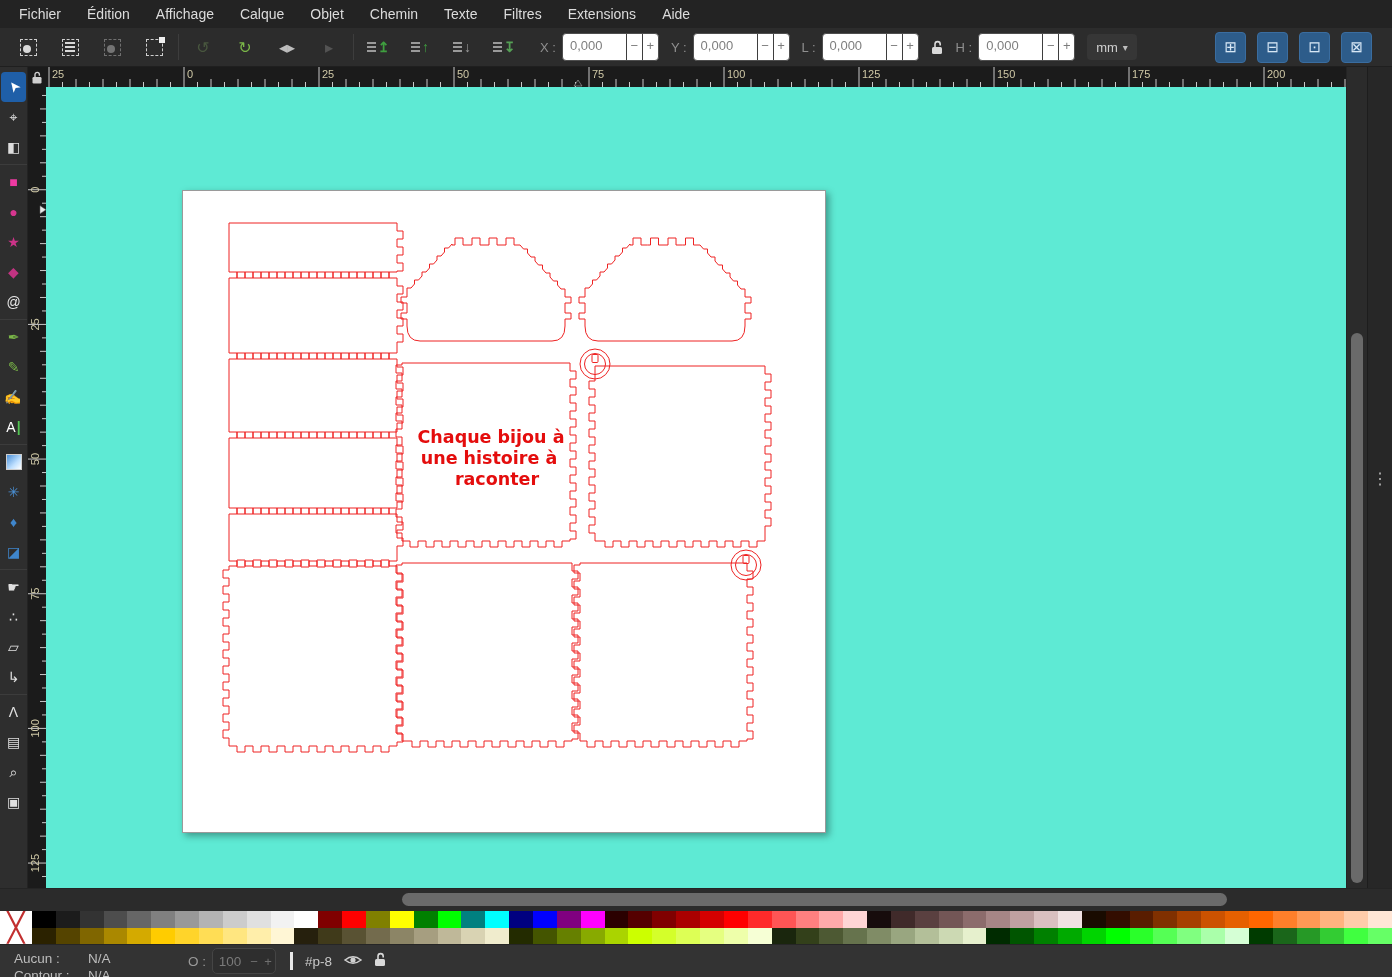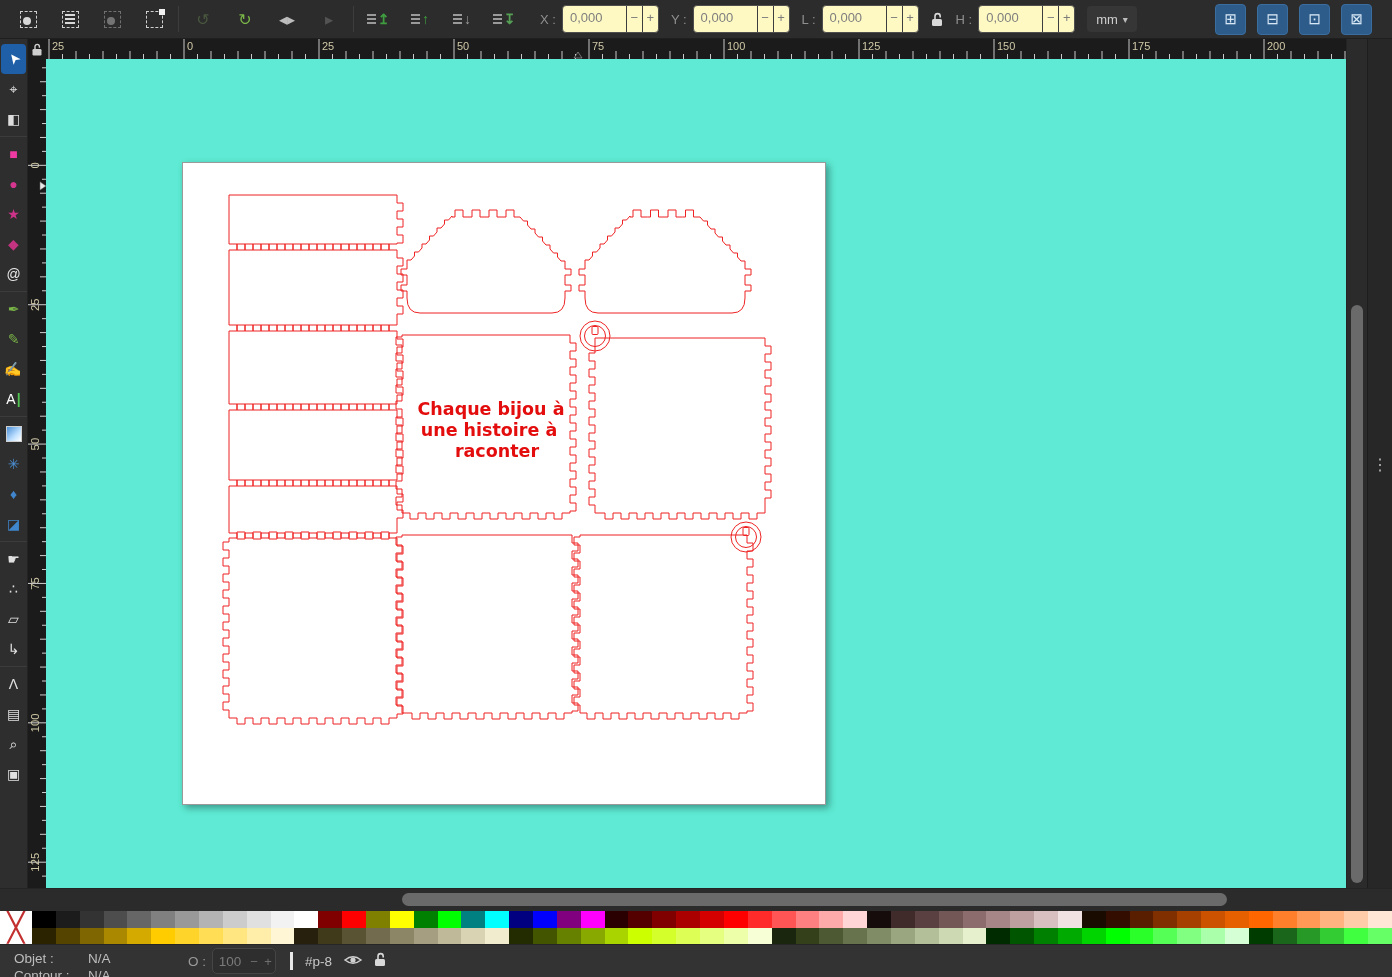--- a/index.html
+++ b/index.html
@@ -17,21 +17,21 @@
   .dsq{width:15px;height:15px;border:1px dashed #cfcfcf;position:relative;display:block;}
   .dsq .blob{position:absolute;left:2px;bottom:2px;width:8px;height:8px;border-radius:50%;background:#d8d8d8;}
   .dsq .stack{position:absolute;left:2px;top:2px;width:10px;height:10px;
     background:repeating-linear-gradient(180deg,#d8d8d8 0 2px,transparent 2px 4px);}
   .dsq .cornersq{position:absolute;right:-3px;top:-3px;width:6px;height:6px;background:#f0f0f0;}
   .zicon{display:flex;align-items:center;gap:2px;}
   .zicon .bars3{width:9px;height:10px;background:repeating-linear-gradient(180deg,#9a9a9a 0 2px,transparent 2px 4px);}
   .zicon .arr{font-size:14px;font-weight:bold;line-height:1;}
   
   .flabel{color:#8f8f8f;font-size:13px;margin-left:12px;flex:none;}
-  .spin{display:flex;align-items:stretch;height:26px;background:#fef9c3;border:1px solid #4e4e4e;border-radius:4px;margin-left:6px;flex:none;}
+  .spin{display:flex;align-items:stretch;height:26px;background:#ffffff;border:1px solid #4e4e4e;border-radius:4px;margin-left:6px;flex:none;}
   .spin .val{width:56px;padding-left:7px;font-size:13px;color:#7e7e7e;line-height:24px;}
   .spin .sbtn{width:15px;text-align:center;color:#7c7c7c;font-size:13px;line-height:24px;border-left:1px solid #3e3e3e;}
   .lockwrap{margin-left:12px;flex:none;display:flex;align-items:center;}
   .unitbox{margin-left:12px;height:26px;padding:0 9px;background:#363636;border-radius:4px;color:#cfcfcf;font-size:13px;display:flex;align-items:center;gap:5px;flex:none;}
   .unitbox .caret{font-size:10px;color:#bdbdbd;}
   .snaps{margin-left:auto;display:flex;gap:11px;padding-right:20px;}
   .snapbtn{width:29px;height:29px;border-radius:4px;background:#2d5c8a;border:1px solid #3a6da0;color:#d7e7f5;font-size:15px;display:flex;align-items:center;justify-content:center;}
   
   .main{flex:1;display:flex;min-height:0;}
   .toolbox{width:27px;background:#2e2e2e;border-right:1px solid #232323;display:flex;flex-direction:column;align-items:center;padding-top:3px;flex:none;}
@@ -76,20 +76,32 @@
   .layerbar{display:flex;align-items:center;gap:12px;margin-left:14px;margin-top:3px;height:26px;flex:none;}
   .cursorbar{width:3px;height:18px;background:#e8e8e8;}
   .layername{color:#c9c9c9;}
   .msg{margin-left:14px;margin-top:3px;border-left:1px solid #454545;padding-left:14px;line-height:26px;color:#c4c4c4;font-size:14px;}
 </style>
 </head>
 <body>
 
 <div id="app">
 
+  <div class="menubar">
+      <div class="menu-item">Fichier</div>
+      <div class="menu-item">Édition</div>
+      <div class="menu-item">Affichage</div>
+      <div class="menu-item">Calque</div>
+      <div class="menu-item">Objet</div>
+      <div class="menu-item">Chemin</div>
+      <div class="menu-item">Texte</div>
+      <div class="menu-item">Filtres</div>
+      <div class="menu-item">Extensions</div>
+      <div class="menu-item">Aide</div>
+    </div>
 
   <div class="commandbar">
     <div id="cmd-icons" style="display:flex;align-items:center;">
         <div class="cmdgroup">
           <span class="cmd-icon">
             <span class="dsq">
               <span class="blob"></span>
             </span>
           </span>
           <span class="cmd-icon">
@@ -623,21 +635,21 @@
           <div class="sw" style="background: rgb(51, 204, 51);"></div>
           <div class="sw" style="background: rgb(64, 255, 64);"></div>
           <div class="sw" style="background: rgb(102, 255, 102);"></div>
         </div>
     </div>
   </div>
 
   <div class="statusbar">
     <div class="fs-block">
       <div class="fsrow">
-        <span class="fslabel">Objet :</span>
+        <span class="fslabel">Aucun :</span>
         <span class="fsval">N/A</span>
       </div>
       <div class="fsrow">
         <span class="fslabel">Contour :</span>
         <span class="fsval">N/A</span>
       </div>
     </div>
     <div class="opacity">
       <span class="oplabel">O :</span>
       <div class="opbox">

